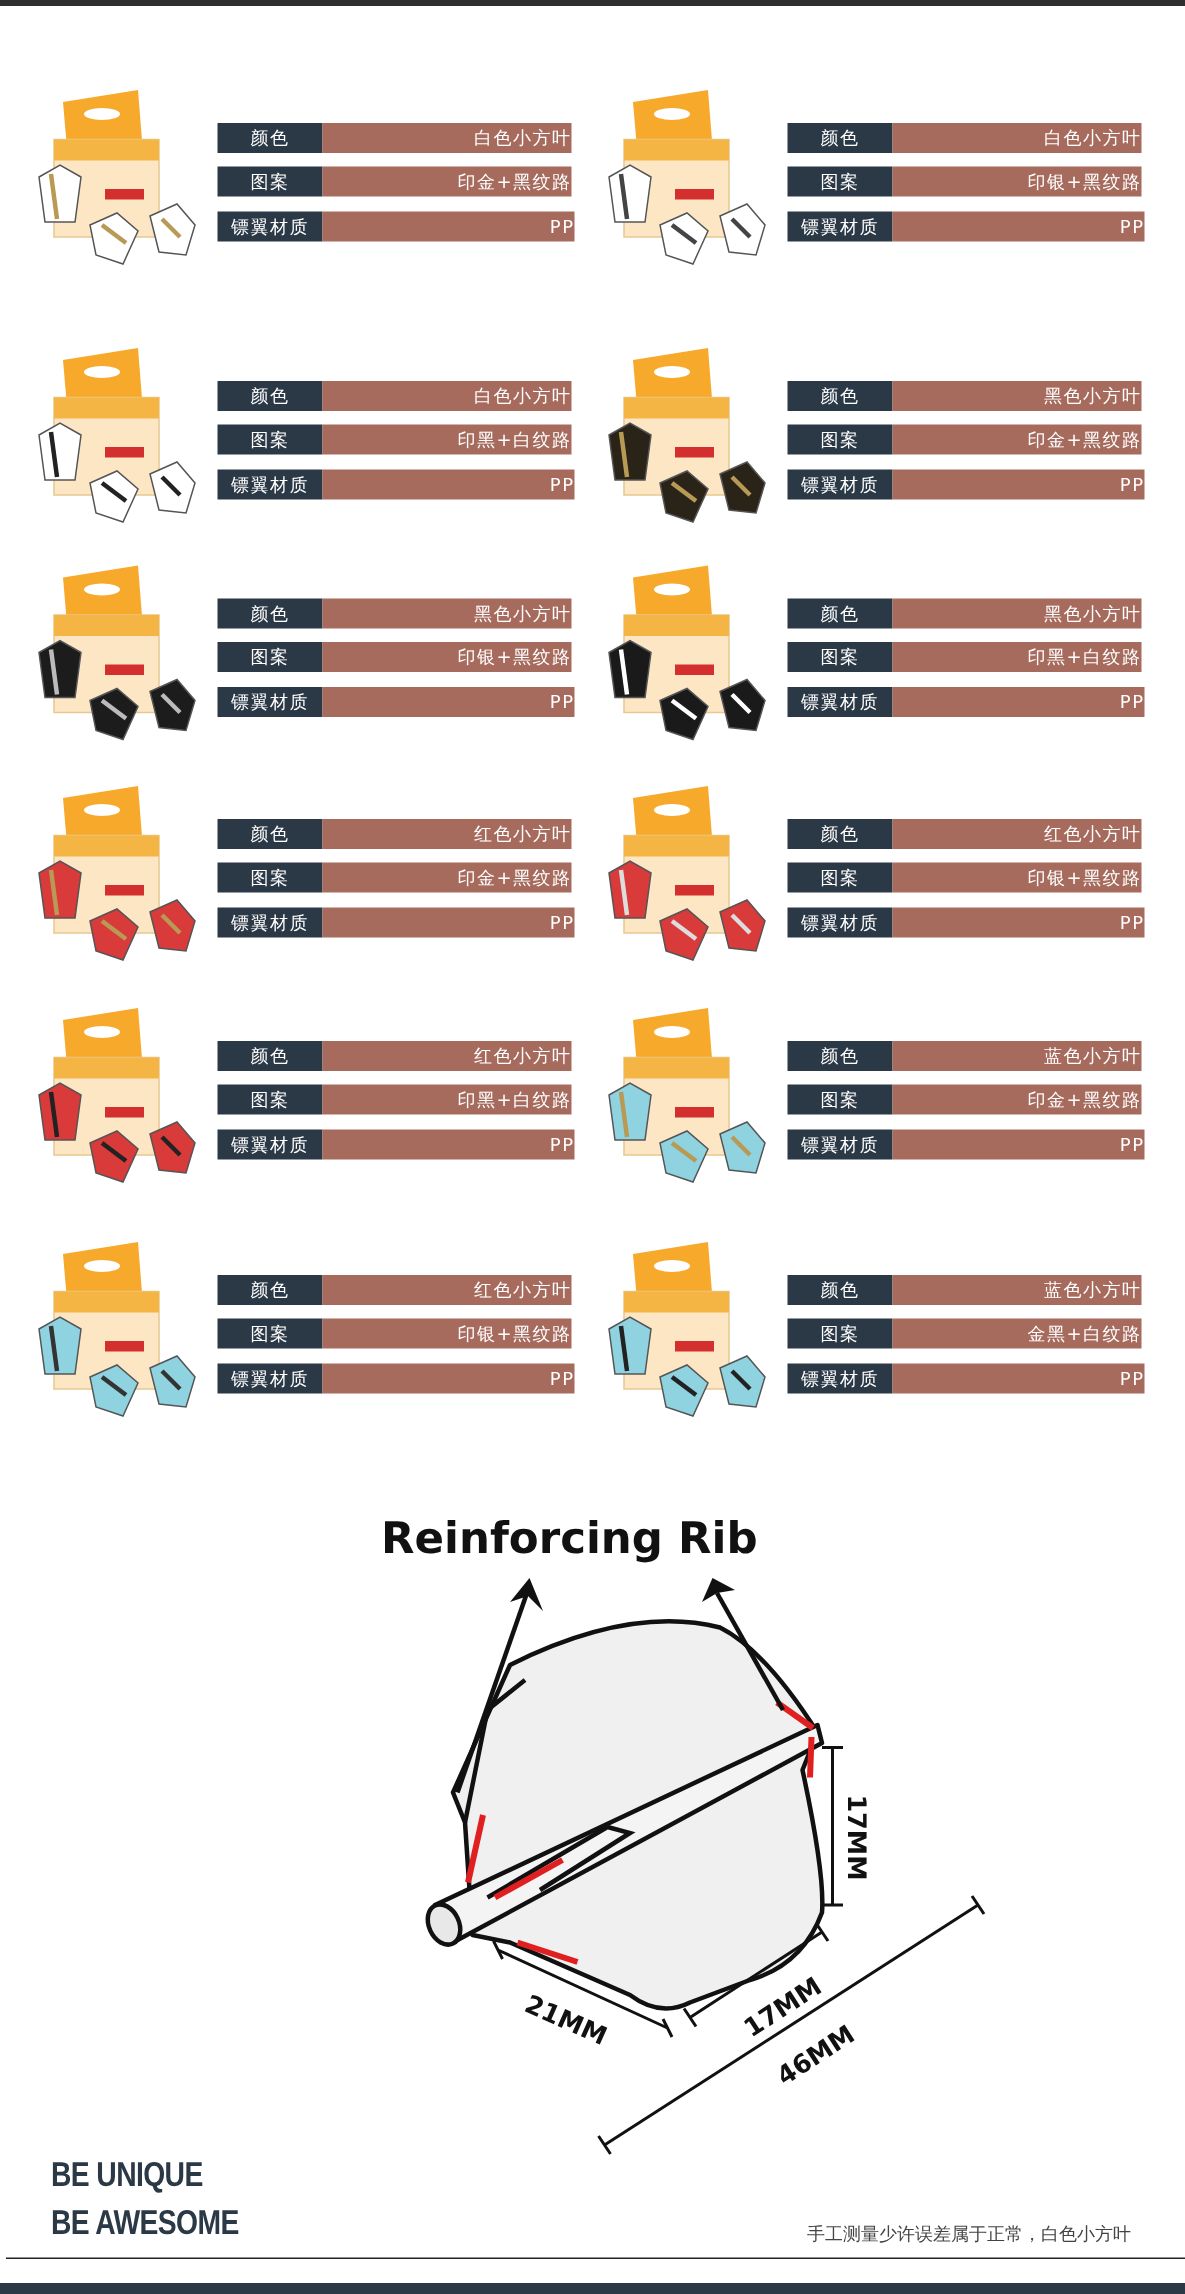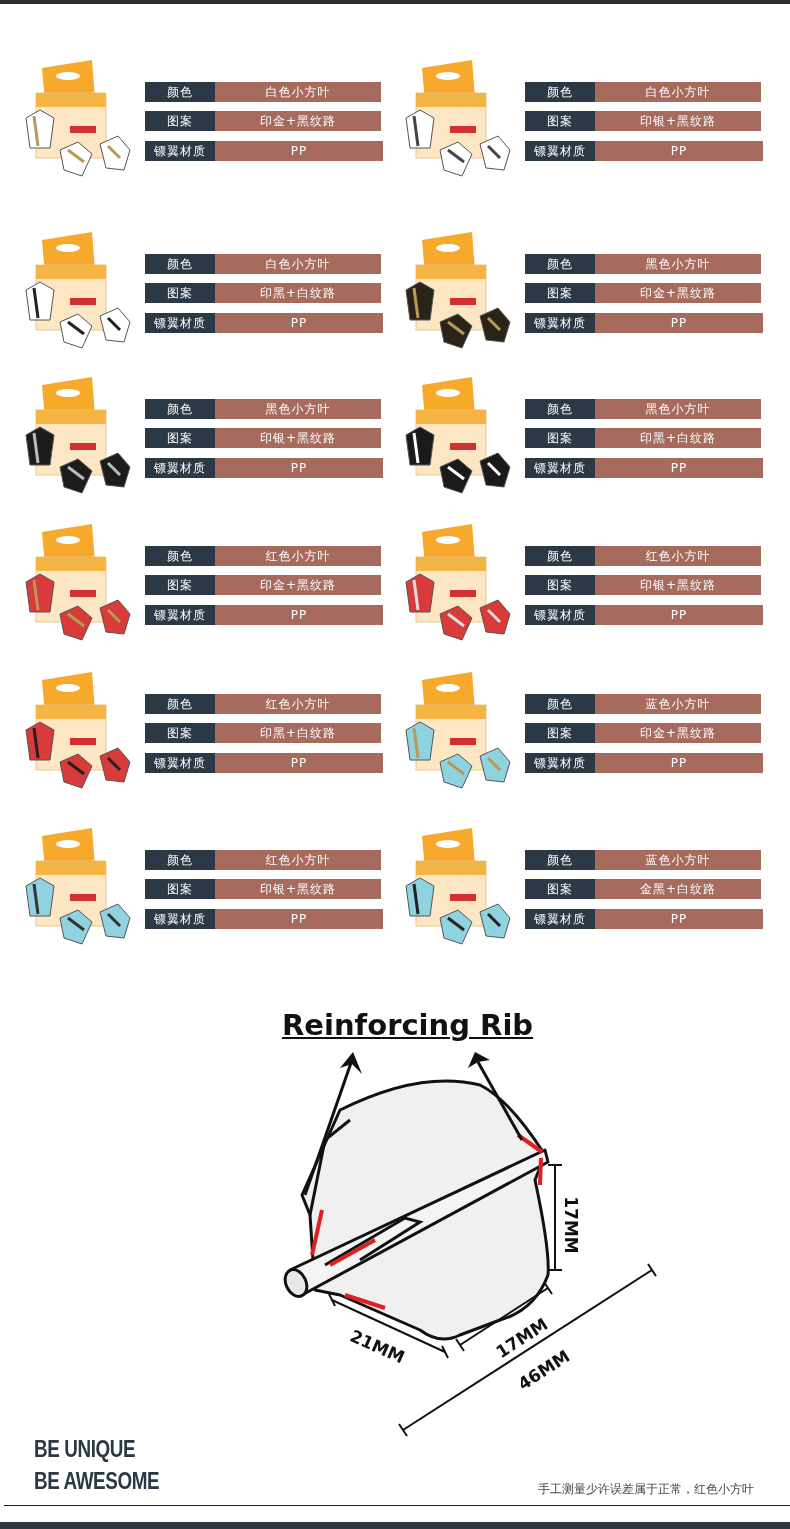--- a/index.html
+++ b/index.html
@@ -6,24 +6,24 @@
   body { width:790px; height:1529px; position:relative; overflow:hidden; font-family:"DejaVu Sans", sans-serif; }
   .topbar { position:absolute; left:0; top:0; width:790px; height:4px; background:#2f2f2f; }
   .bottombar { position:absolute; left:0; top:1522px; width:790px; height:7px; background:#2b3846; }
   .bottom-rule { position:absolute; left:4px; top:1505px; width:786px; height:1px; background:#222; }
 
   .product { position:absolute; width:380px; height:140px;text-decoration:underline; }
   .thumb { position:absolute; left:0; top:0; width:120px; height:135px; }
   .spec { position:absolute; }
   .spec-row { position:absolute; height:20px; display:flex; }
   .spec-label { width:70px; height:20px; background:#2b3846; color:#fff; font-size:12px; line-height:20px; text-align:center; letter-spacing:1px; }
-  .spec-value { width:166px; height:20px; background:#a76b5e; color:#fff; font-size:12px; line-height:20px; text-align:center; letter-spacing:1px; }
+  .spec-value { width:166px; height:20px; background:#a76b5e; color:#fff; font-size:12px; line-height:20px; text-align:right; letter-spacing:1px; }
 
   .diagram { position:absolute; left:250px; top:990px; width:430px; height:450px; }
-  .diagram-title { position:absolute; left:32px; top:18px; font-family:"DejaVu Sans", sans-serif; font-weight:bold; font-size:29px; color:#111; letter-spacing:0px;text-decoration:underline; }
+  .diagram-title { position:absolute; left:4px; top:18px; font-family:"DejaVu Sans", sans-serif; font-weight:bold; font-size:29px; color:#111; letter-spacing:0px; }
 
   .slogan { position:absolute; left:34px; font-family:"Liberation Sans", sans-serif; font-weight:bold; color:#2b3846; font-size:23px; transform:scaleX(0.82); transform-origin:left center; letter-spacing:-0.5px; }
   .note { position:absolute; left:538px; top:1481px; font-size:12px; color:#444; white-space:nowrap; }
 </style>
 </head>
 <body>
 
 <div class="topbar"></div>
 
 <div id="products">
@@ -421,15 +421,15 @@
     </g>
     <text x="0" y="0" transform="translate(315 235) rotate(90)" text-anchor="middle" font-family="DejaVu Sans, sans-serif" font-weight="bold" font-size="17" fill="#111">17MM</text>
     <text x="0" y="0" transform="translate(125 362) rotate(24)" text-anchor="middle" font-family="DejaVu Sans, sans-serif" font-weight="bold" font-size="17" fill="#111">21MM</text>
     <text x="0" y="0" transform="translate(275 353) rotate(-33)" text-anchor="middle" font-family="DejaVu Sans, sans-serif" font-weight="bold" font-size="17" fill="#111">17MM</text>
     <text x="0" y="0" transform="translate(297 385) rotate(-33)" text-anchor="middle" font-family="DejaVu Sans, sans-serif" font-weight="bold" font-size="17" fill="#111">46MM</text>
   </svg>
 </div>
 
 <div class="slogan" style="top:1436px">BE UNIQUE</div>
 <div class="slogan" style="top:1468px">BE AWESOME</div>
-<div class="note">手工测量少许误差属于正常，红色小方叶</div>
+<div class="note">手工测量少许误差属于正常，白色小方叶</div>
 <div class="bottom-rule"></div>
 <div class="bottombar"></div>
 
 </body></html>

